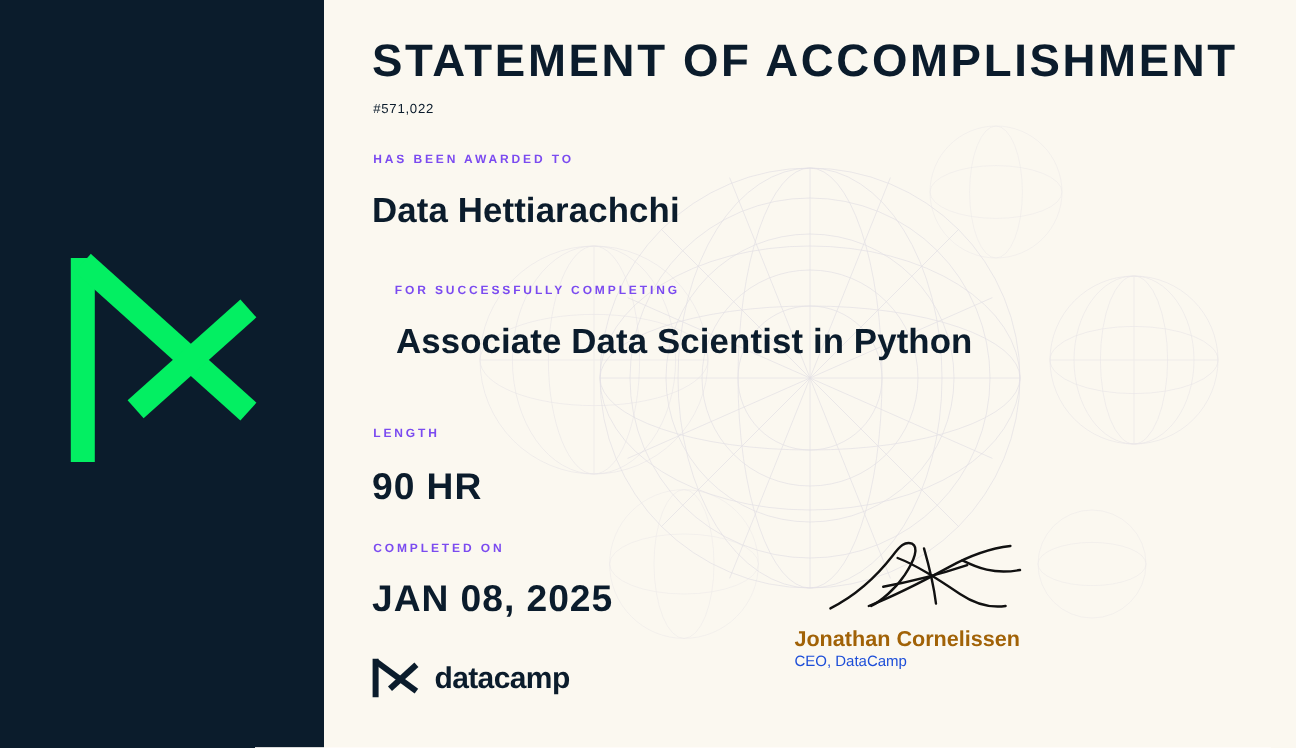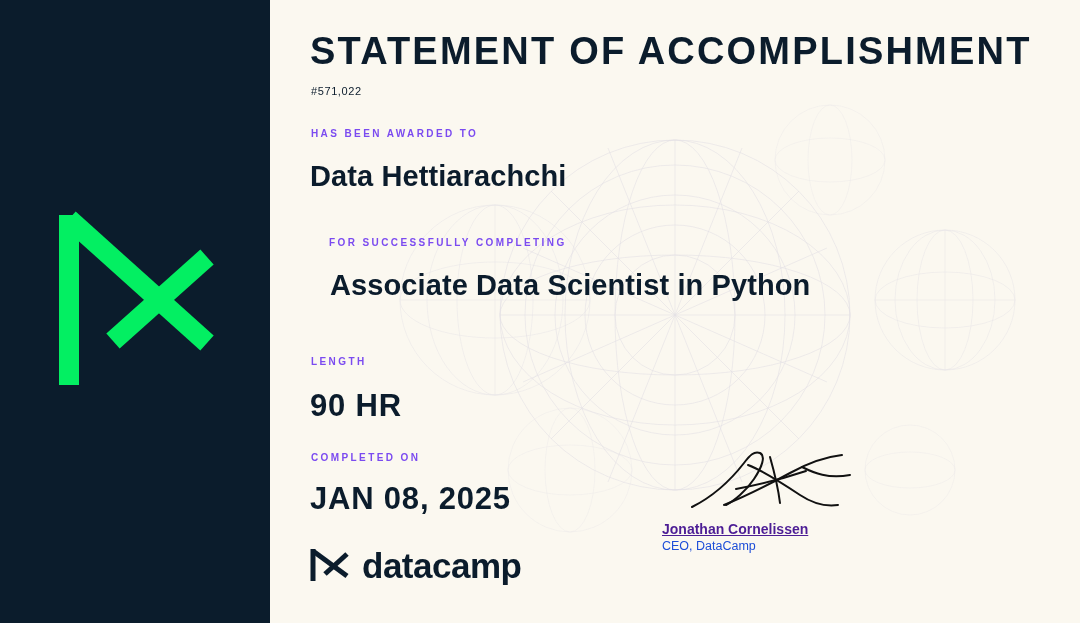--- a/index.html
+++ b/index.html
@@ -109,45 +109,44 @@
 
   .datacamp-logo {
     position: absolute;
     left: 38px;
     top: 543px;
     display: flex;
     align-items: center;
     gap: 10px;
   }
   .datacamp-wordmark {
-    font-size: 35px;
+    font-size: 25px;
     font-weight: bold;
     color: #0b1c2c;
     letter-spacing: -0.5px;
     line-height: 1;
   }
   .signature-block {
     position: absolute;
     right: 38px;
     top: 445px;
     width: 260px;
     text-align: left;
   }
   .signature-svg {
     display: block;
     margin-left: 20px;
   }
   .sig-name {
     margin-top: 6px;
     margin-left: 0px;
-    font-size: 14px;
-    font-weight: bold;
-    color: #4c1d95;
+    font-size: 18px;
+    font-weight: bold;
+    color: #a16207;
     line-height: 1.25;
-    text-decoration: underline;
   }
   .sig-role {
     font-size: 12.5px;
     color: #1d4ed8;
     line-height: 1.25;
   }
 </style>
 </head>
 <body>
 

